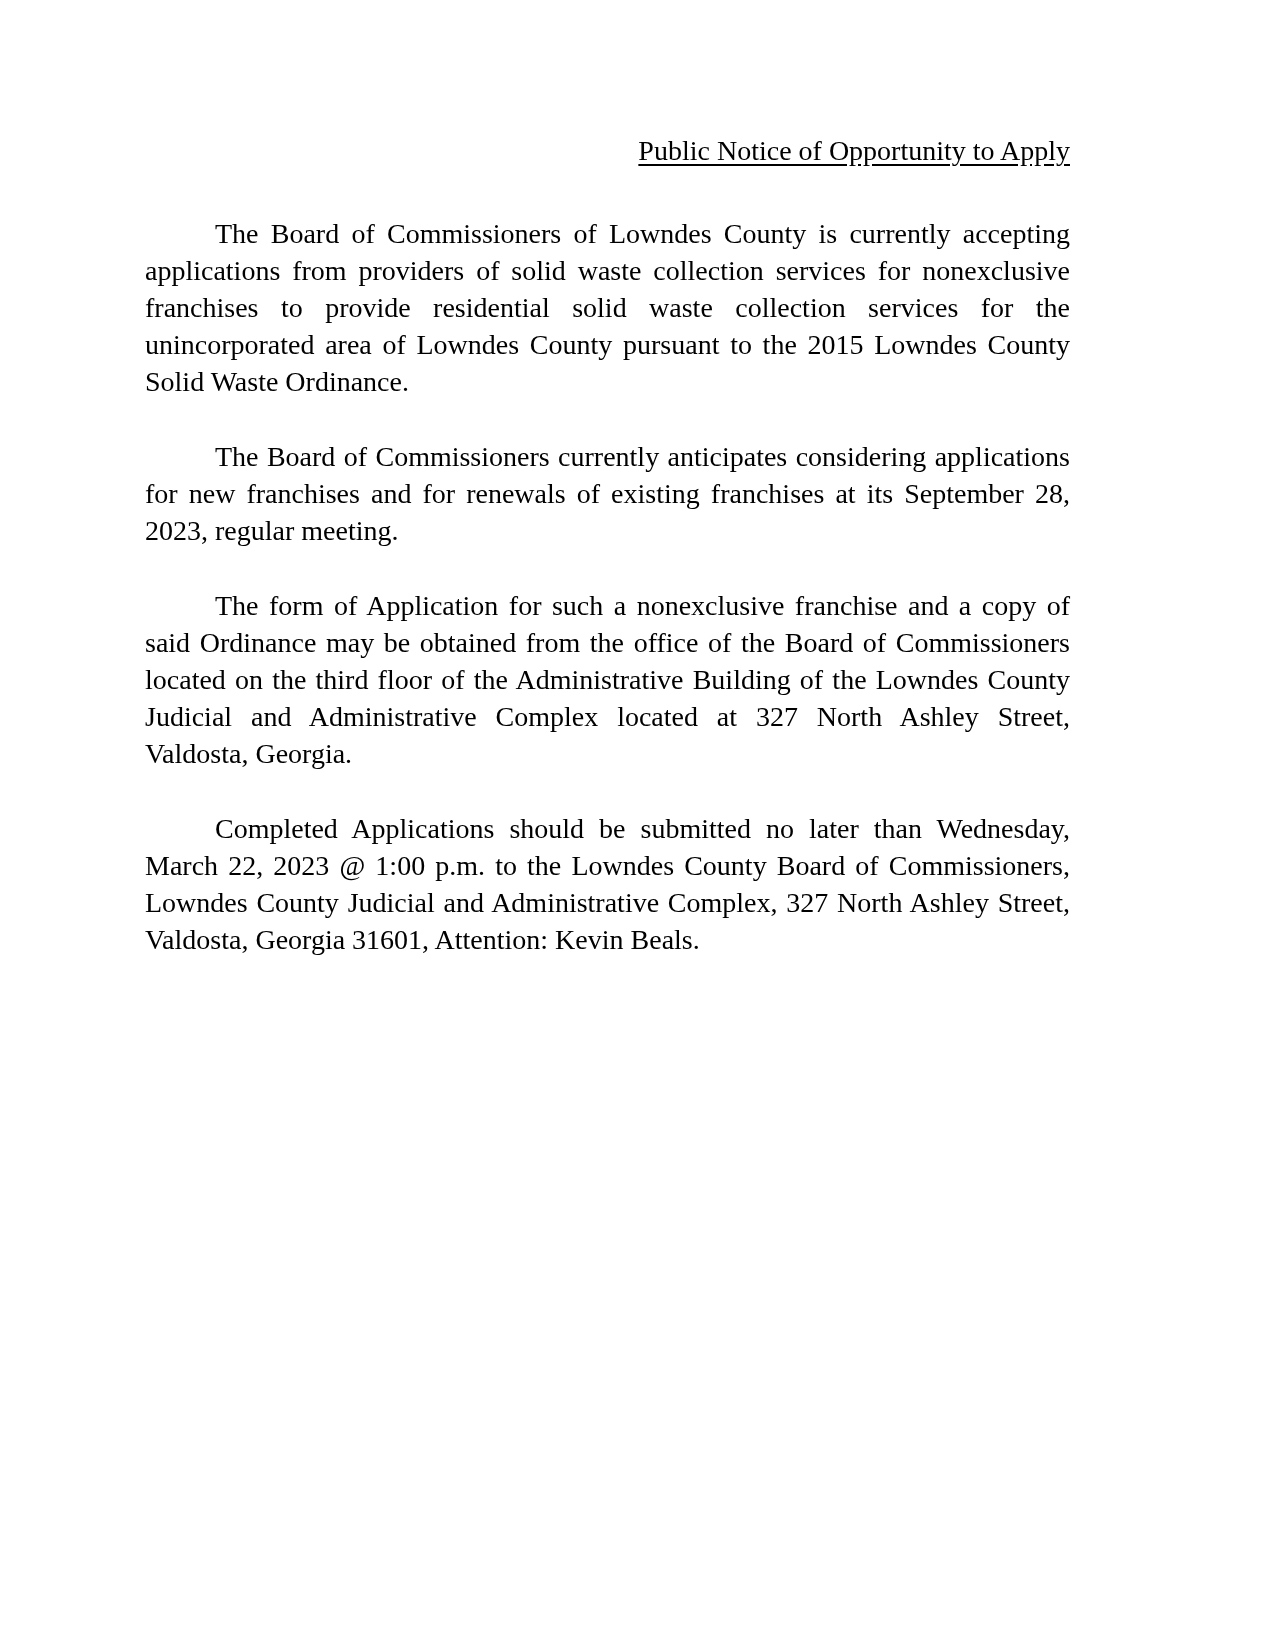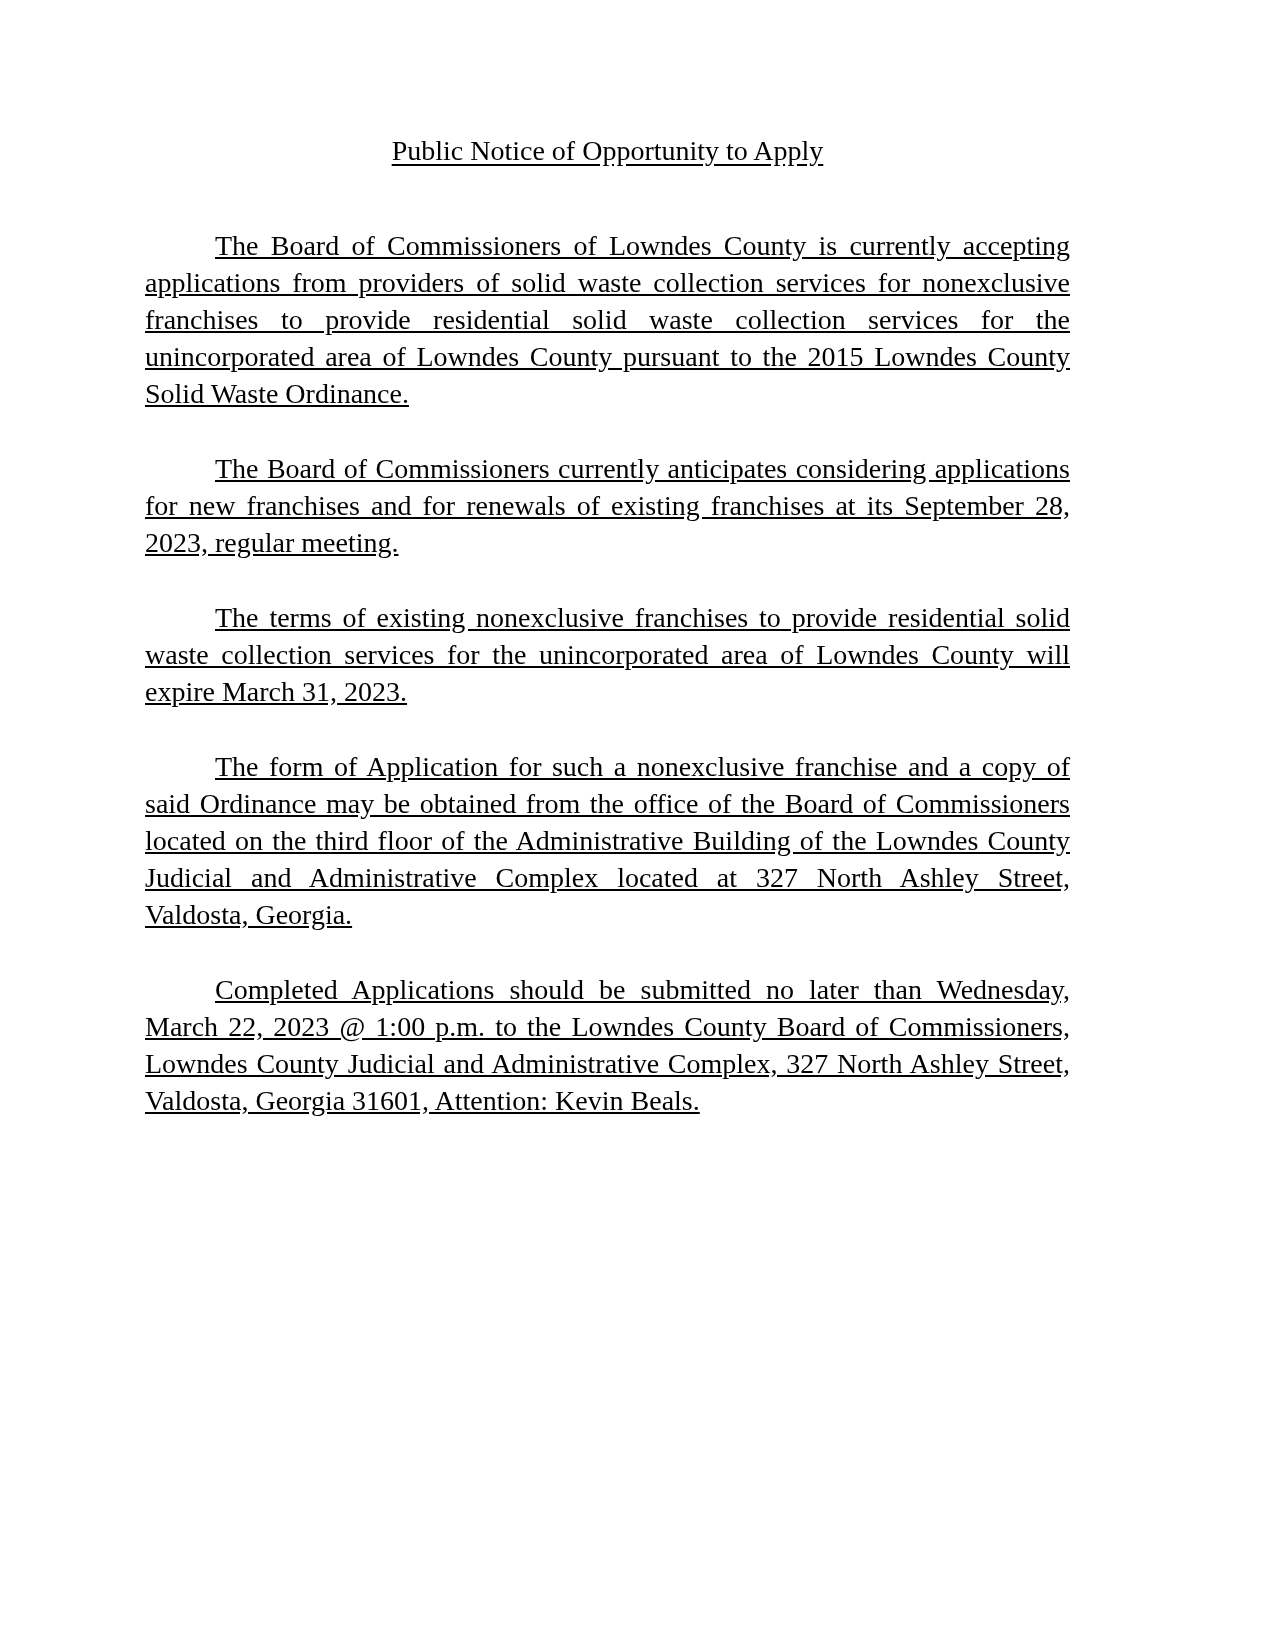--- a/index.html
+++ b/index.html
@@ -15,50 +15,48 @@
     background: #ffffff;
     color: #000000;
     font-family: "Liberation Serif", "DejaVu Serif", serif;
     font-size: 28px;
     line-height: 37px;
     box-sizing: border-box;
     padding: 132px 205px 80px 145px;
     overflow: hidden;
   }
   .title-block {
-    text-align: center;
-    margin: 0 0 58px 0;
+    text-align: right;
+    margin: 0 0 46px 0;
   }
   .title-line {
     display: block;
     text-decoration: underline;
     text-underline-offset: 4px;
   }
   .body-paragraph {
     text-align: justify;
     text-indent: 70px;
     margin: 0 0 38px 0;
-    text-decoration: underline;
   }
   .body-paragraph:last-child {
     margin-bottom: 16px;
   }
 </style>
 </head>
 <body>
 
 <div class="page">
 
   <h1 class="title-block" style="font-size:28px; font-weight:normal;">
     <span class="title-line">Public Notice of Opportunity to Apply</span>
   </h1>
 
   <p class="body-paragraph">The Board of Commissioners of Lowndes County is currently accepting applications from providers of solid waste collection services for nonexclusive franchises to provide residential solid waste collection services for the unincorporated area of Lowndes County pursuant to the 2015 Lowndes County Solid Waste Ordinance.</p>
 
   <p class="body-paragraph">The Board of Commissioners currently anticipates considering applications for new franchises and for renewals of existing franchises at its September 28, 2023, regular meeting.</p>
 
-  <p class="body-paragraph">The terms of existing nonexclusive franchises to provide residential solid waste collection services for the unincorporated area of Lowndes County will expire March 31, 2023.</p>
 
   <p class="body-paragraph">The form of Application for such a nonexclusive franchise and a copy of said Ordinance may be obtained from the office of the Board of Commissioners located on the third floor of the Administrative Building of the Lowndes County Judicial and Administrative Complex located at 327 North Ashley Street, Valdosta, Georgia.</p>
 
   <p class="body-paragraph">Completed Applications should be submitted no later than Wednesday, March 22, 2023 @ 1:00 p.m. to the Lowndes County Board of Commissioners, Lowndes County Judicial and Administrative Complex, 327 North Ashley Street, Valdosta, Georgia 31601, Attention: Kevin Beals.</p>
 
 </div>
 
 </body></html>

